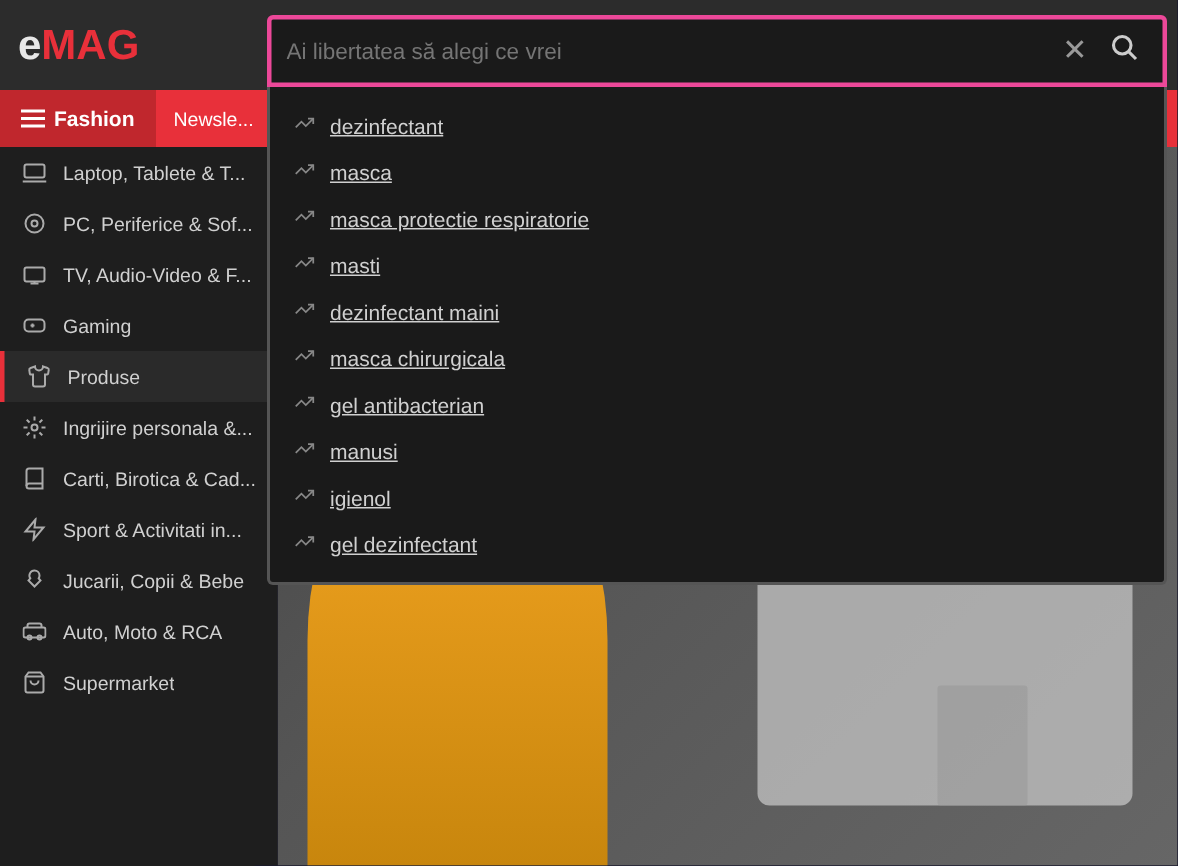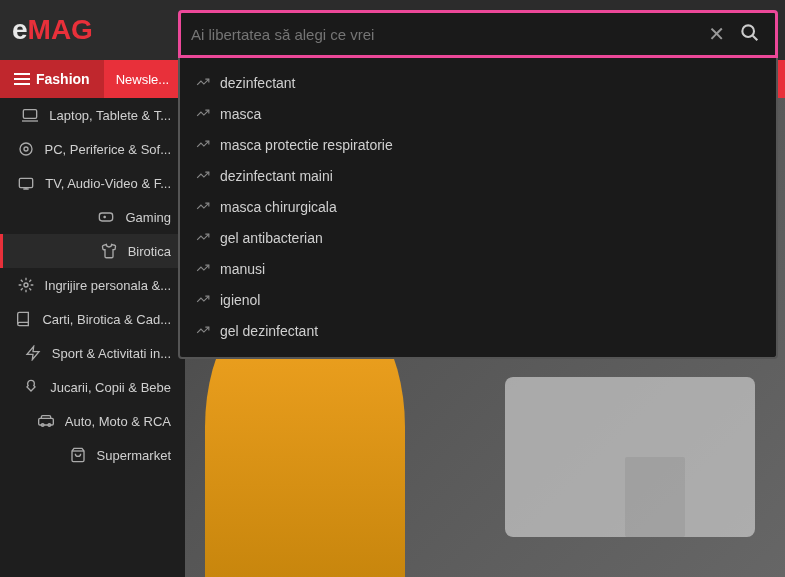--- a/index.html
+++ b/index.html
@@ -84,21 +84,20 @@
       z-index: 5;
     }
     .sidebar-item {
       display: flex;
       align-items: center;
       padding: 8px 14px;
       color: #d0d0d0;
       font-size: 13px;
       cursor: pointer;
       gap: 10px;
-      justify-content: flex-end;
     }
     .sidebar-item.active {
       background: #2a2a2a;
       border-left: 3px solid #e8303a;
     }
     .sidebar-icon {
       width: 18px;
       height: 18px;
       flex-shrink: 0;
       display: flex;
@@ -187,25 +186,27 @@
 
     .search-dropdown-title {
       color: #e8e8e8;
       font-size: 14px;
       font-weight: bold;
       padding: 6px 16px 10px 16px;
     }
 
     .search-result-item {
       display: flex;
+      align-items: center;
       padding: 7px 16px;
       gap: 10px;
       cursor: pointer;
       color: #d0d0d0;
       font-size: 14px;
+      text-decoration: underline;
     }
     .trending-icon {
       color: #888;
       font-size: 13px;
       flex-shrink: 0;
     }
 
     
     .bg-person {
       width: 200px;
@@ -297,21 +298,21 @@
         </svg>
       </span>
       <span class="sidebar-label">Gaming</span>
     </div>
     <div class="sidebar-item active">
       <span class="sidebar-icon">
         <svg width="16" height="16" viewBox="0 0 24 24" fill="none" stroke="#aaa" stroke-width="2">
           <path d="M20.38 3.46L16 2a4 4 0 01-8 0L3.62 3.46a2 2 0 00-1.34 2.23l.58 3.57a1 1 0 00.99.84H6v10c0 1.1.9 2 2 2h8a2 2 0 002-2V10h2.15a1 1 0 00.99-.84l.58-3.57a2 2 0 00-1.34-2.23z"></path>
         </svg>
       </span>
-      <span class="sidebar-label">Birotica</span>
+      <span class="sidebar-label">Produse</span>
     </div>
     <div class="sidebar-item">
       <span class="sidebar-icon">
         <svg width="16" height="16" viewBox="0 0 24 24" fill="none" stroke="#aaa" stroke-width="2">
           <circle cx="12" cy="12" r="3"></circle>
           <path d="M12 1v4M12 19v4M4.22 4.22l2.83 2.83M16.95 16.95l2.83 2.83M1 12h4M19 12h4M4.22 19.78l2.83-2.83M16.95 7.05l2.83-2.83"></path>
         </svg>
       </span>
       <span class="sidebar-label">Ingrijire personala &amp;...</span>
     </div>
@@ -403,20 +404,27 @@
             <polyline points="22 7 13.5 15.5 8.5 10.5 2 17"></polyline>
             <polyline points="16 7 22 7 22 13"></polyline>
           </svg></span>
         <span>masca protectie respiratorie</span>
       </div>
       <div class="search-result-item">
         <span class="trending-icon"><svg width="14" height="14" viewBox="0 0 24 24" fill="none" stroke="#888" stroke-width="2">
             <polyline points="22 7 13.5 15.5 8.5 10.5 2 17"></polyline>
             <polyline points="16 7 22 7 22 13"></polyline>
           </svg></span>
+        <span>masti</span>
+      </div>
+      <div class="search-result-item">
+        <span class="trending-icon"><svg width="14" height="14" viewBox="0 0 24 24" fill="none" stroke="#888" stroke-width="2">
+            <polyline points="22 7 13.5 15.5 8.5 10.5 2 17"></polyline>
+            <polyline points="16 7 22 7 22 13"></polyline>
+          </svg></span>
         <span>dezinfectant maini</span>
       </div>
       <div class="search-result-item">
         <span class="trending-icon"><svg width="14" height="14" viewBox="0 0 24 24" fill="none" stroke="#888" stroke-width="2">
             <polyline points="22 7 13.5 15.5 8.5 10.5 2 17"></polyline>
             <polyline points="16 7 22 7 22 13"></polyline>
           </svg></span>
         <span>masca chirurgicala</span>
       </div>
       <div class="search-result-item">

